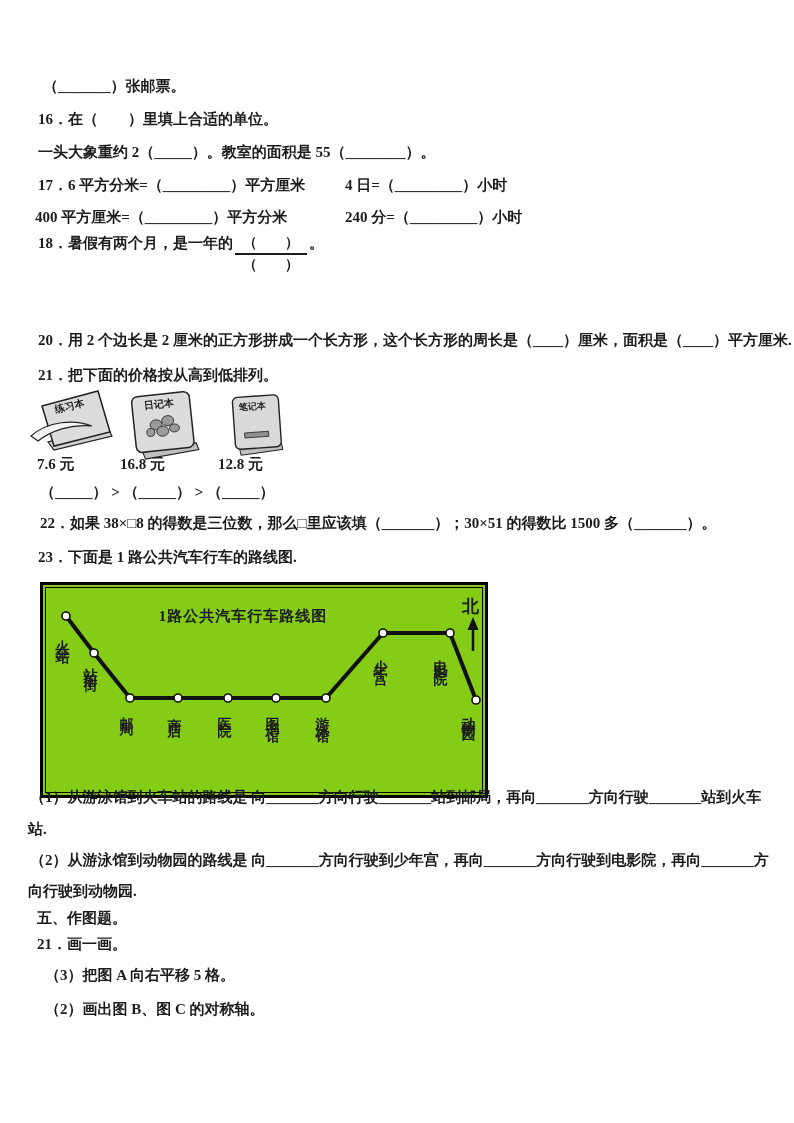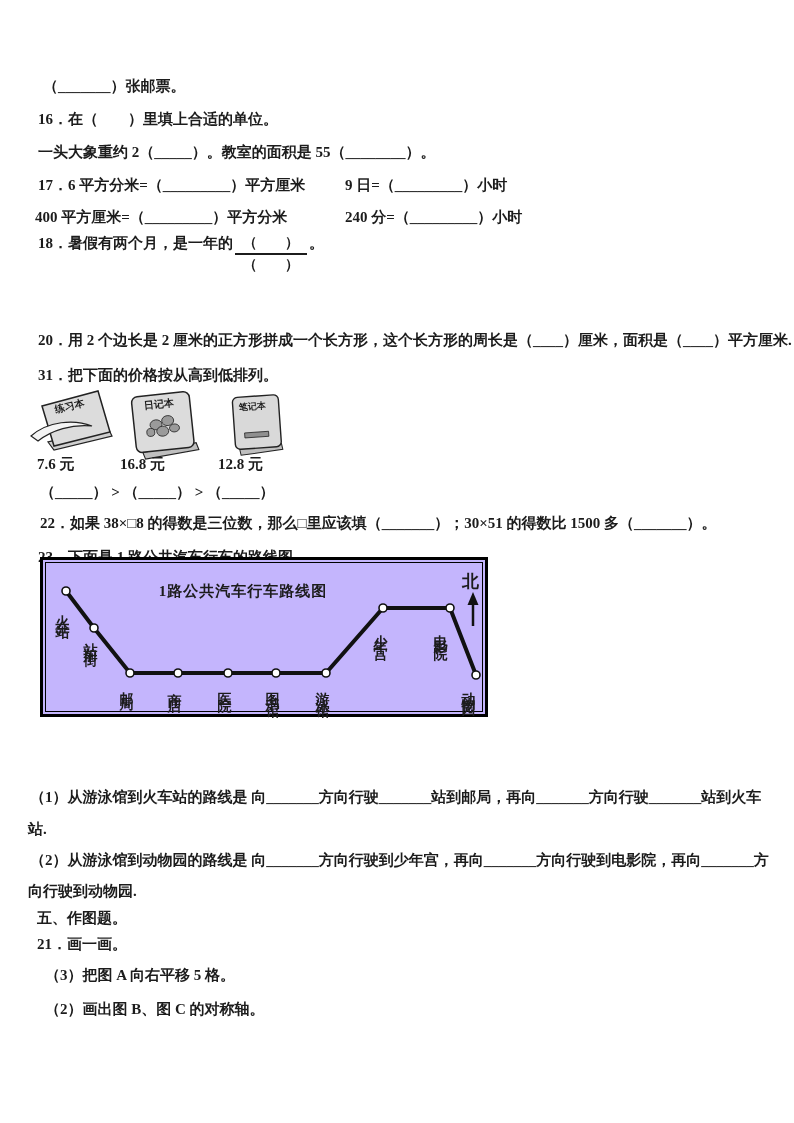--- a/index.html
+++ b/index.html
@@ -14,22 +14,22 @@
     font-size:15px;
   }
   .line{position:absolute;white-space:nowrap;line-height:1.2;}
   
   .q18row{position:absolute;display:flex;align-items:flex-start;white-space:nowrap;}
   .frac{display:inline-flex;flex-direction:column;align-items:center;margin:0 2px;font-size:14px;line-height:1.3;}
   .frac .num{border-bottom:2px solid #1c1c1c;padding:0 8px 1px 8px;}
   .frac .den{padding-top:1px;}
   
   .route-box{
-    position:absolute;left:40px;top:557px;width:448px;height:160px;
-    border:3px solid #000;box-sizing:border-box;background:#c4b5fd;
+    position:absolute;left:40px;top:582px;width:448px;height:216px;
+    border:3px solid #000;box-sizing:border-box;background:#84cc16;
   }
   .route-inner{position:absolute;left:2px;top:2px;right:2px;bottom:2px;border:1.5px solid #000;}
   .route-svg{position:absolute;left:0;top:0;}
   .route-title{position:absolute;left:70px;top:22px;width:260px;text-align:center;font-size:15px;font-weight:700;letter-spacing:1px;}
   .north-label{position:absolute;left:419px;top:10px;font-size:17px;font-weight:700;}
   .v-label{
     position:absolute;
     writing-mode:vertical-lr;text-orientation:upright;
     font-size:14px;font-weight:700;letter-spacing:5px;line-height:1;
   }
@@ -40,35 +40,35 @@
 <body>
 
 <div class="page">
 
   <div class="line" style="top:77px;left:43px">（_______）张邮票。</div>
 
   <div class="line" style="top:110px;left:38px">16．在（　　）里填上合适的单位。</div>
   <div class="line" style="top:143px;left:38px">一头大象重约 2（_____）。教室的面积是 55（________）。</div>
 
   <div class="line" style="top:176px;left:38px">17．6 平方分米=（_________）平方厘米</div>
-  <div class="line" style="top:176px;left:345px">9 日=（_________）小时</div>
+  <div class="line" style="top:176px;left:345px">4 日=（_________）小时</div>
   <div class="line" style="top:208px;left:35px">400 平方厘米=（_________）平方分米</div>
   <div class="line" style="top:208px;left:345px">240 分=（_________）小时</div>
 
   <div class="q18row" style="top:234px;left:38px">
     <span>18．暑假有两个月，是一年的</span>
     <span class="frac">
       <span class="num">（　　）</span>
       <span class="den">（　　）</span>
     </span>
     <span>。</span>
   </div>
 
   <div class="line" style="top:331px;left:38px">20．用 2 个边长是 2 厘米的正方形拼成一个长方形，这个长方形的周长是（____）厘米，面积是（____）平方厘米.</div>
-  <div class="line" style="top:366px;left:38px">31．把下面的价格按从高到低排列。</div>
+  <div class="line" style="top:366px;left:38px">21．把下面的价格按从高到低排列。</div>
 
   <svg style="position:absolute;left:28px;top:384px" width="270" height="78" viewBox="0 0 270 78">
     <g>
       <path d="M20,58 L26,66 L84,52 L80,44 Z" fill="#cfcfcf" stroke="#222" stroke-width="1.2"></path>
       <path d="M14,22 L70,7 L82,48 L26,62 Z" fill="#dcdcdc" stroke="#222" stroke-width="1.5"></path>
       <path d="M3,52 C20,37 46,35 64,42 C44,40 24,46 10,57 Z" fill="#f4f4f4" stroke="#222" stroke-width="1.2"></path>
       <text x="27" y="27" font-size="10" transform="rotate(-14 36 25)">练习本</text>
     </g>
     <g transform="rotate(-6 136 40)">
       <path d="M112,66 L166,62 L168,69 L114,73 Z" fill="#bfbfbf" stroke="#222" stroke-width="1.1"></path>

